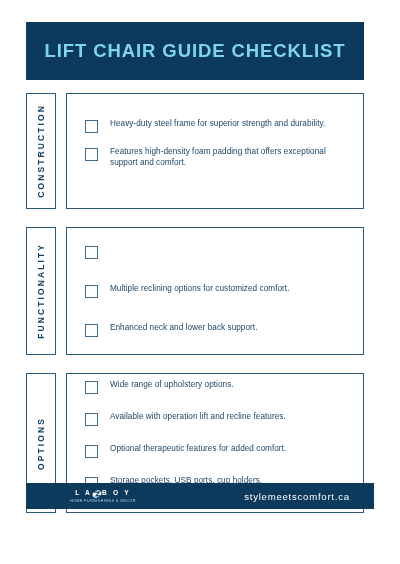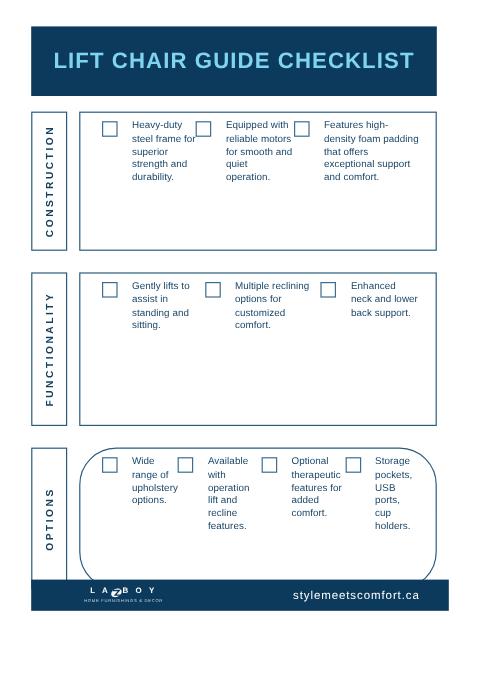--- a/index.html
+++ b/index.html
@@ -70,21 +70,21 @@
     color: #15415f;
     white-space: nowrap;
   }
   .items-box {
     flex: 1 1 auto;
     margin-left: 10px;
     border: 1.4px solid #2a5b7d;
     background: #ffffff;
     box-sizing: border-box;
     display: flex;
-    flex-direction: row;
+    flex-direction: column;
     justify-content: center;
     padding: 6px 14px 6px 18px;
   }
   .item {
     display: flex;
     align-items: flex-start;
   }
   .checkbox {
     flex: 0 0 auto;
     width: 13px;
@@ -104,21 +104,21 @@
 
   
   .section-construction .items-box { min-height: 116px; }
   .section-construction .item { margin-bottom: 14px; }
   .section-construction .item:last-child { margin-bottom: 14px; }
 
   .section-functionality .items-box { min-height: 128px; }
   .section-functionality .item { margin-bottom: 25px; }
   .section-functionality .item:last-child { margin-bottom: 0; }
 
-  .section-options .items-box { min-height: 118px; border-radius: 31px; }
+  .section-options .items-box { min-height: 118px; }
   .section-options .item { margin-bottom: 18px; }
   .section-options .item:last-child { margin-bottom: 16px; }
 
   
   .footer-bar {
     position: absolute;
     left: 26px;
     right: 26px;
     bottom: 19px;
     height: 26px;
@@ -183,37 +183,32 @@
       <div class="label-box">
         <div class="label-text">CONSTRUCTION</div>
       </div>
       <div class="items-box">
         <div class="item">
           <span class="checkbox"></span>
           <span class="item-text">Heavy-duty steel frame for superior strength and durability.</span>
         </div>
         <div class="item">
           <span class="checkbox"></span>
-          <span class="item-text">Equipped with reliable motors for smooth and quiet operation.</span>
-        </div>
-        <div class="item">
-          <span class="checkbox"></span>
           <span class="item-text">Features high-density foam padding that offers exceptional support and comfort.</span>
         </div>
       </div>
     </div>
 
     <div class="section section-functionality">
       <div class="label-box">
         <div class="label-text">FUNCTIONALITY</div>
       </div>
       <div class="items-box">
         <div class="item">
           <span class="checkbox"></span>
-          <span class="item-text">Gently lifts to assist in standing and sitting.</span>
         </div>
         <div class="item">
           <span class="checkbox"></span>
           <span class="item-text">Multiple reclining options for customized comfort.</span>
         </div>
         <div class="item">
           <span class="checkbox"></span>
           <span class="item-text">Enhanced neck and lower back support.</span>
         </div>
       </div>

